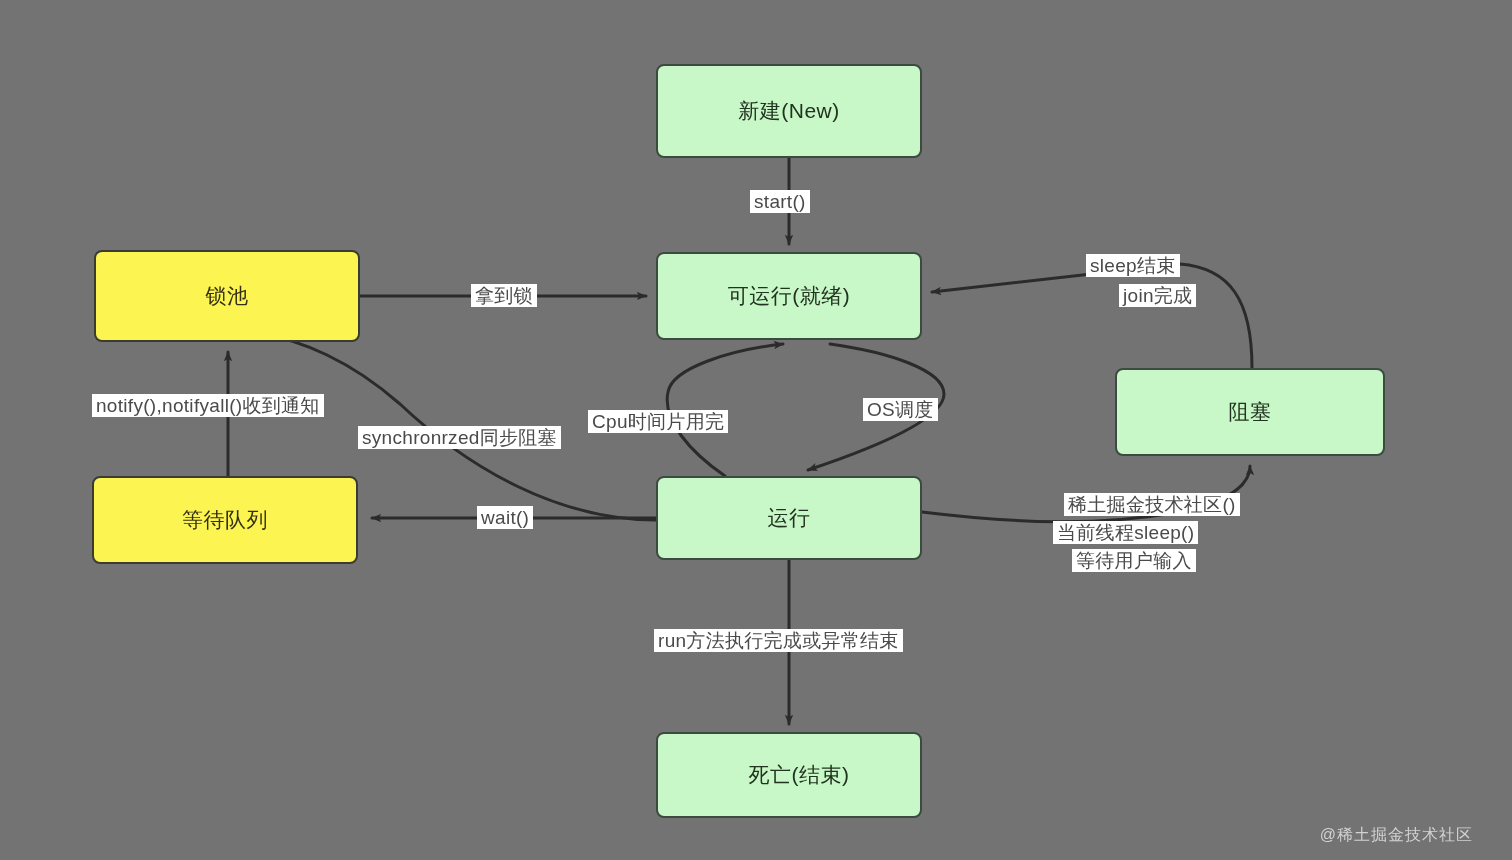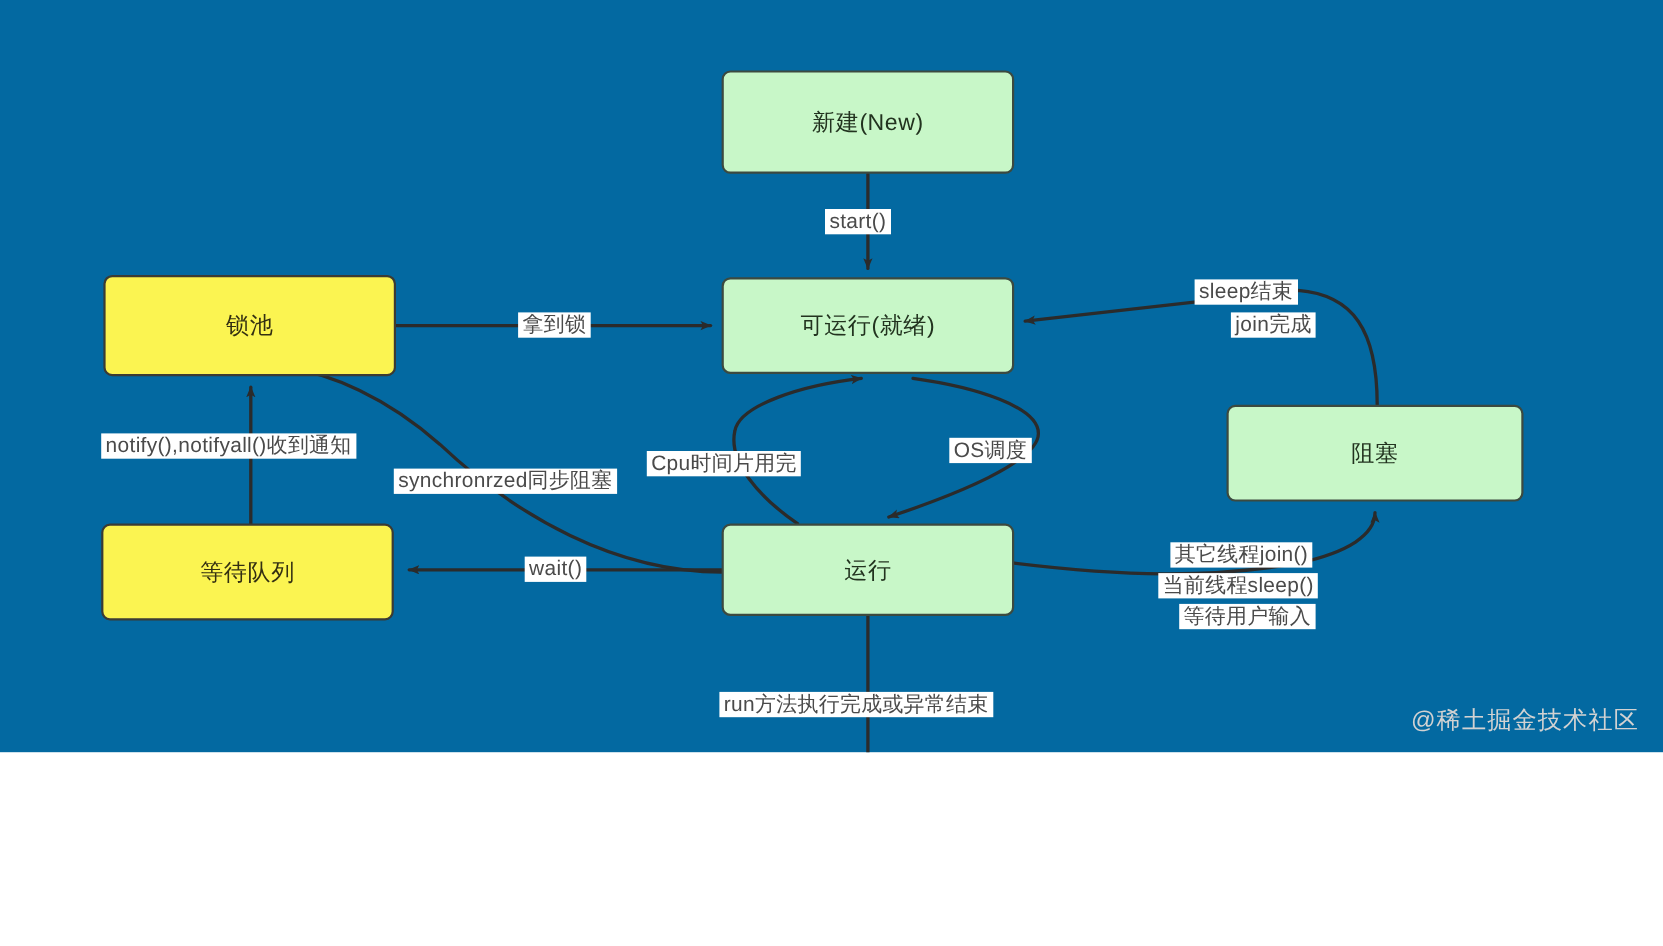--- a/index.html
+++ b/index.html
@@ -6,22 +6,22 @@
     margin: 0;
     padding: 0;
     background: #ffffff;
   }
   body {
     font-family: "Liberation Sans", "DejaVu Sans", sans-serif;
   }
   #canvas {
     position: relative;
     width: 1512px;
-    height: 684px;
-    background: #0369a1;
+    height: 860px;
+    background: #737373;
     overflow: hidden;
   }
   #wires {
     position: absolute;
     left: 0;
     top: 0;
     width: 1512px;
     height: 860px;
   }
   .node {
@@ -56,23 +56,23 @@
   }
   .edge-label.center {
     text-align: center;
   }
   .edge-label.boxed {
     background: #ffffff;
     padding: 0 4px;
   }
   .watermark {
     position: absolute;
-    right: 22px;
+    right: 39px;
     bottom: 14px;
-    font-size: 22px;
+    font-size: 16px;
     color: #d2d2d2;
     letter-spacing: 1px;
     margin-left: 45px;
   }
 </style>
 </head>
 <body>
 
 <div id="canvas">
 
@@ -145,21 +145,21 @@
   <div class="edge-label boxed" style="left:588px; top:410px;">Cpu时间片用完</div>
 
   <div class="edge-label boxed" style="left:863px; top:398px;">OS调度</div>
 
   <div class="edge-label boxed" style="left:92px; top:394px;">notify(),notifyall()收到通知</div>
 
   <div class="edge-label boxed" style="left:358px; top:426px;">synchronrzed同步阻塞</div>
 
   <div class="edge-label boxed" style="left:477px; top:506px;">wait()</div>
 
-  <div class="edge-label boxed" style="left:1064px; top:493px;">其它线程join()</div>
+  <div class="edge-label boxed" style="left:1064px; top:493px;">稀土掘金技术社区()</div>
 
   <div class="edge-label boxed" style="left:1053px; top:521px;">当前线程sleep()</div>
 
   <div class="edge-label boxed center" style="left:1072px; top:549px;">等待用户输入</div>
 
   <div class="edge-label boxed" style="left:654px; top:629px;">run方法执行完成或异常结束</div>
 
   <div class="watermark">@稀土掘金技术社区</div>
 
 </div>

